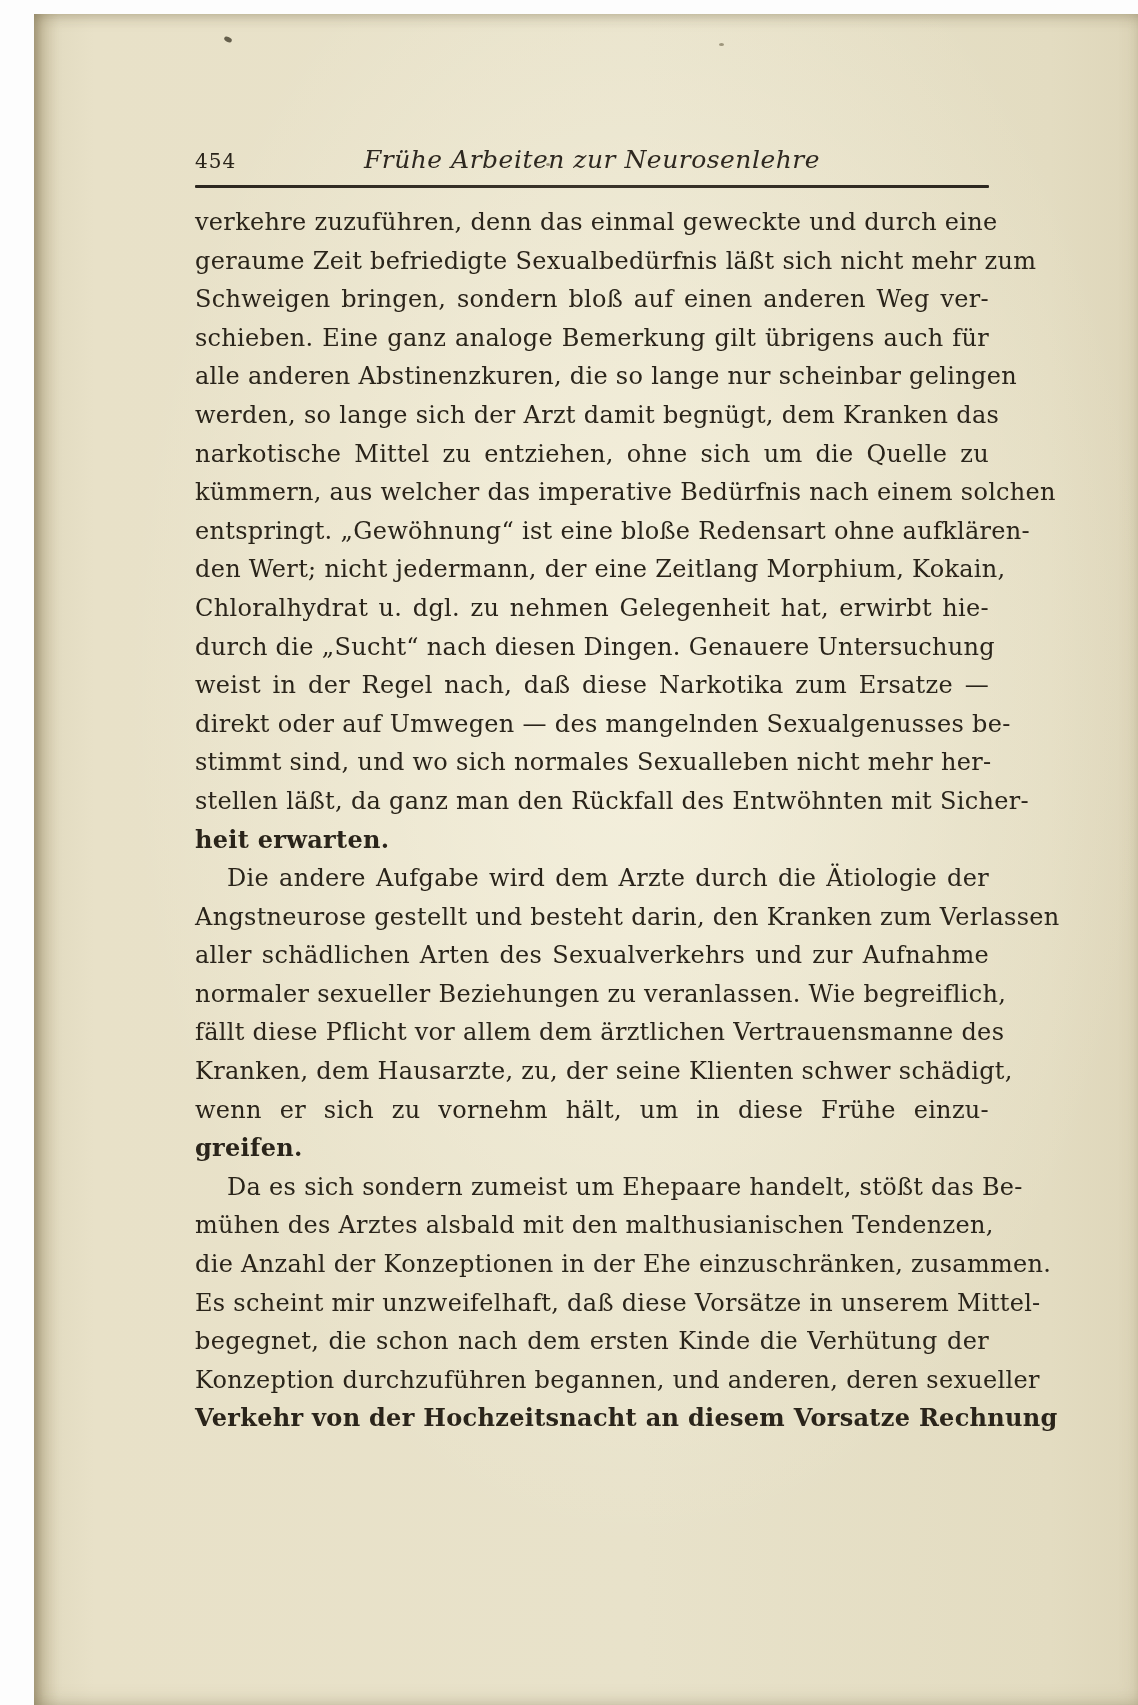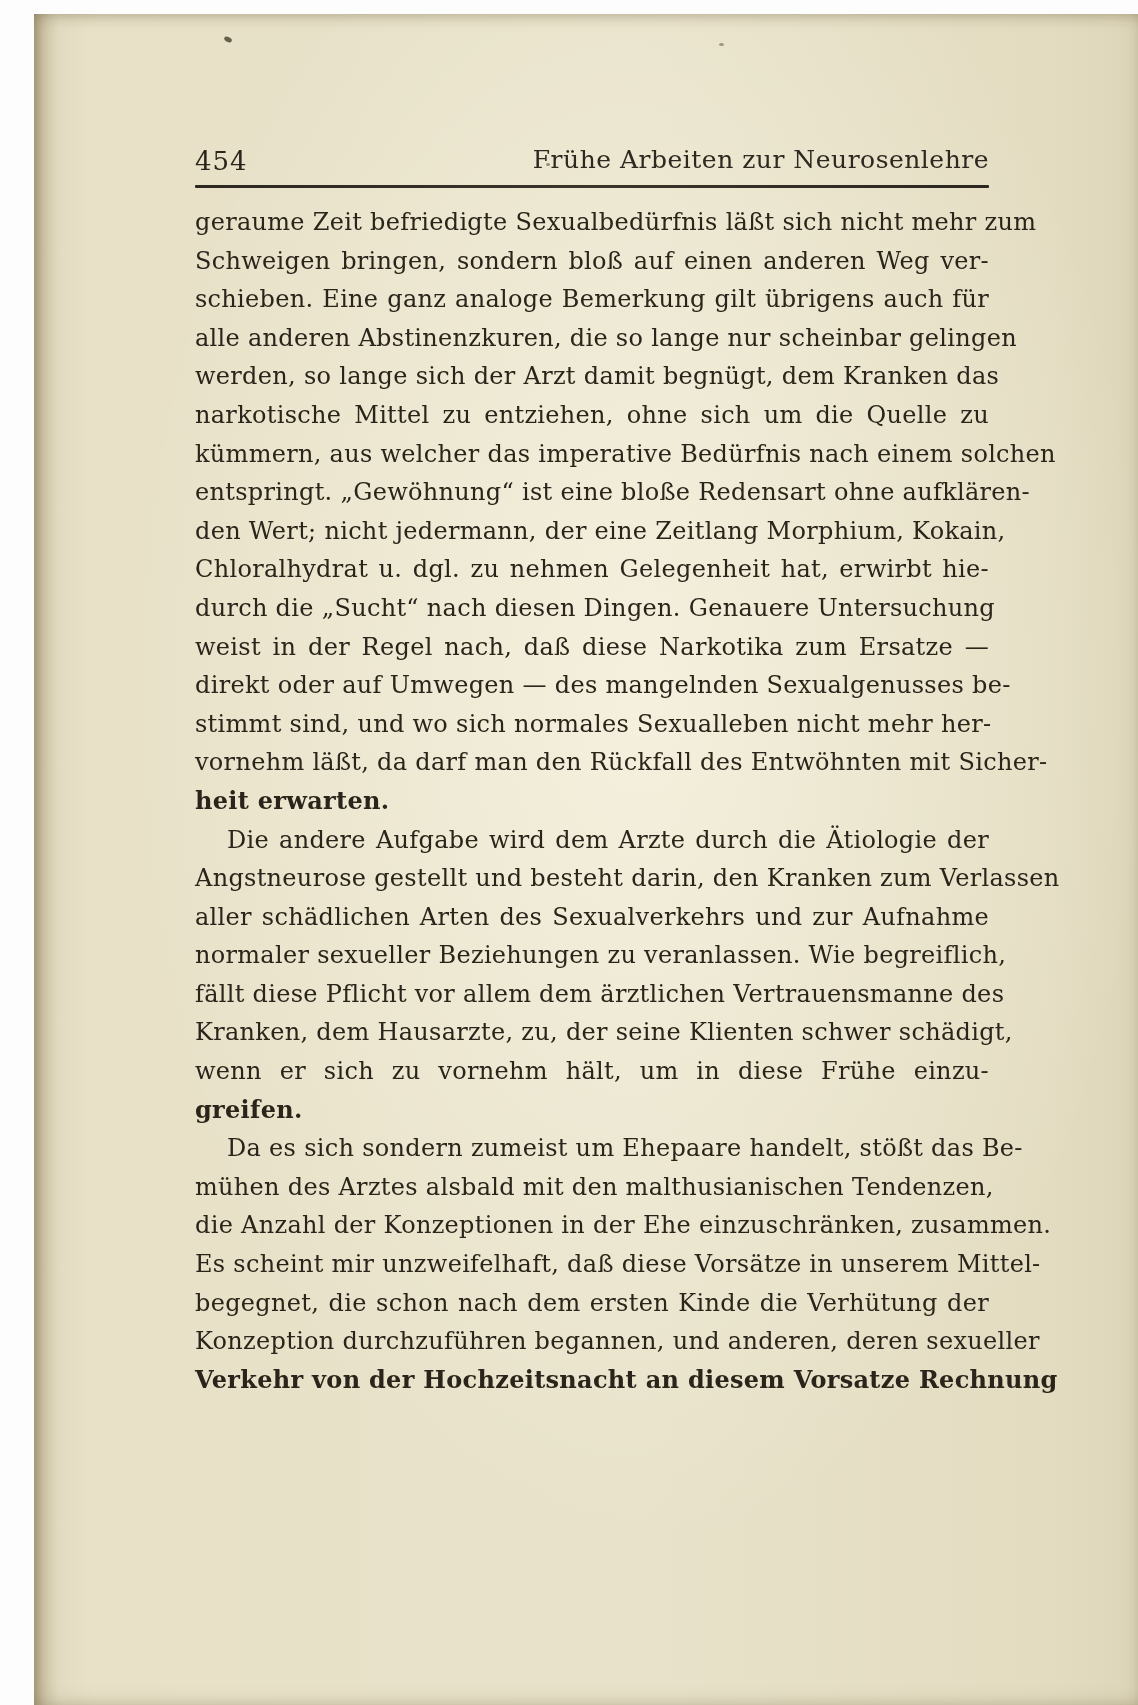--- a/index.html
+++ b/index.html
@@ -55,30 +55,31 @@
     color: #2a241a;
   }
   .page-header {
     position: relative;
     height: 34px;
   }
   .page-number {
     position: absolute;
     left: 0;
     bottom: 0;
-    font-size: 26px;
+    font-size: 20px;
     line-height: 30px;
     letter-spacing: 1px;
   }
   .running-head {
     position: absolute;
     left: 0;
     right: 0;
     bottom: 1px;
-    text-align: right;
+    text-align: center;
+    font-style: italic;
     font-size: 25px;
     line-height: 30px;
     letter-spacing: 0.5px;
     color: #2e2820;
   }
   .header-rule {
     margin-top: 9px;
     height: 3px;
     background: linear-gradient(90deg, #2c271f 0%, #3a342a 50%, #2c271f 100%);
     border-radius: 1px;
@@ -116,35 +117,36 @@
 
     <div class="content">
       <div class="page-header">
         <span class="page-number">454</span>
         <span class="running-head">Frühe Arbeiten zur Neurosenlehre</span>
       </div>
       <div class="header-rule"></div>
 
       <div class="body-text">
           <div class="para">
+            <div class="line">verkehre zuzuführen, denn das einmal geweckte und durch eine</div>
             <div class="line">geraume Zeit befriedigte Sexualbedürfnis läßt sich nicht mehr zum</div>
             <div class="line">Schweigen bringen, sondern bloß auf einen anderen Weg ver-</div>
             <div class="line">schieben. Eine ganz analoge Bemerkung gilt übrigens auch für</div>
             <div class="line">alle anderen Abstinenzkuren, die so lange nur scheinbar gelingen</div>
             <div class="line">werden, so lange sich der Arzt damit begnügt, dem Kranken das</div>
             <div class="line">narkotische Mittel zu entziehen, ohne sich um die Quelle zu</div>
             <div class="line">kümmern, aus welcher das imperative Bedürfnis nach einem solchen</div>
             <div class="line">entspringt. „Gewöhnung“ ist eine bloße Redensart ohne aufklären-</div>
             <div class="line">den Wert; nicht jedermann, der eine Zeitlang Morphium, Kokain,</div>
             <div class="line">Chloralhydrat u. dgl. zu nehmen Gelegenheit hat, erwirbt hie-</div>
             <div class="line">durch die „Sucht“ nach diesen Dingen. Genauere Untersuchung</div>
             <div class="line">weist in der Regel nach, daß diese Narkotika zum Ersatze —</div>
             <div class="line">direkt oder auf Umwegen — des mangelnden Sexualgenusses be-</div>
             <div class="line">stimmt sind, und wo sich normales Sexualleben nicht mehr her-</div>
-            <div class="line">vornehm läßt, da darf man den Rückfall des Entwöhnten mit Sicher-</div>
+            <div class="line">stellen läßt, da ganz man den Rückfall des Entwöhnten mit Sicher-</div>
             <div class="line last">heit erwarten.</div>
           </div>
           <div class="para">
             <div class="line indent">Die andere Aufgabe wird dem Arzte durch die Ätiologie der</div>
             <div class="line">Angstneurose gestellt und besteht darin, den Kranken zum Verlassen</div>
             <div class="line">aller schädlichen Arten des Sexualverkehrs und zur Aufnahme</div>
             <div class="line">normaler sexueller Beziehungen zu veranlassen. Wie begreiflich,</div>
             <div class="line">fällt diese Pflicht vor allem dem ärztlichen Vertrauensmanne des</div>
             <div class="line">Kranken, dem Hausarzte, zu, der seine Klienten schwer schädigt,</div>
             <div class="line">wenn er sich zu vornehm hält, um in diese Frühe einzu-</div>

